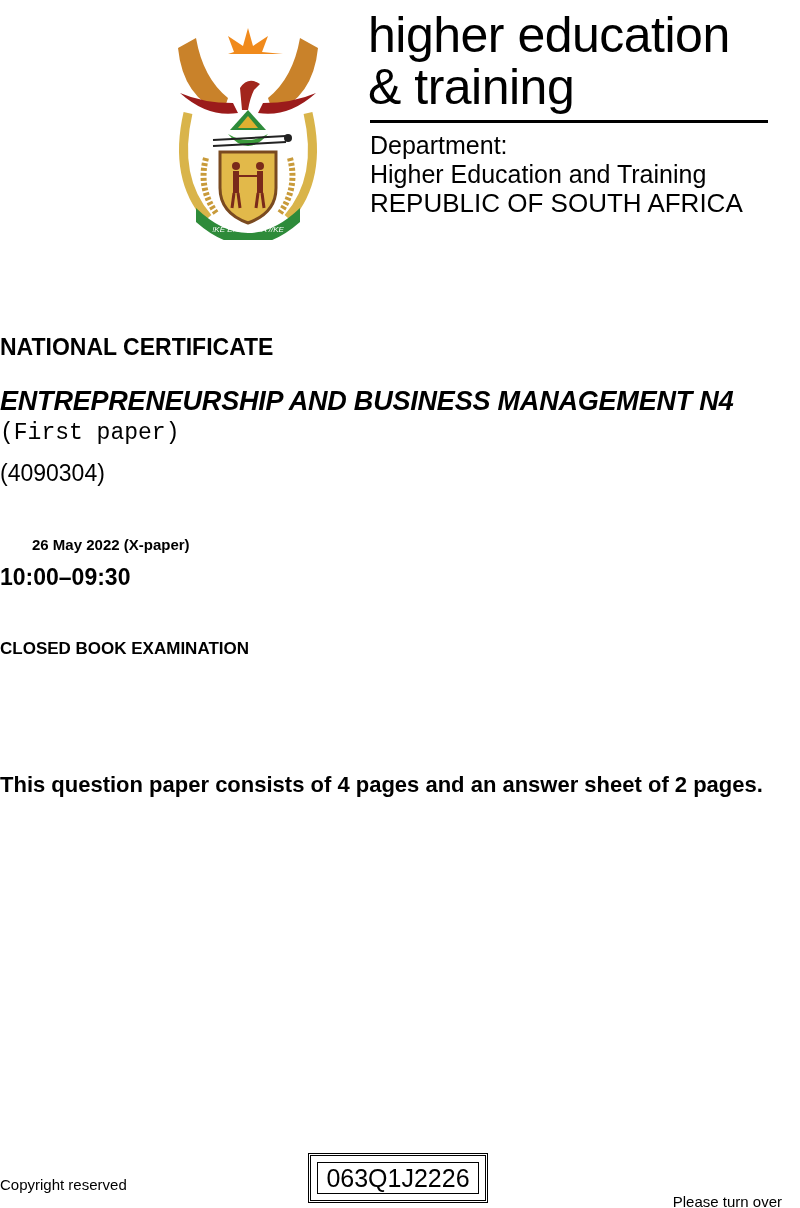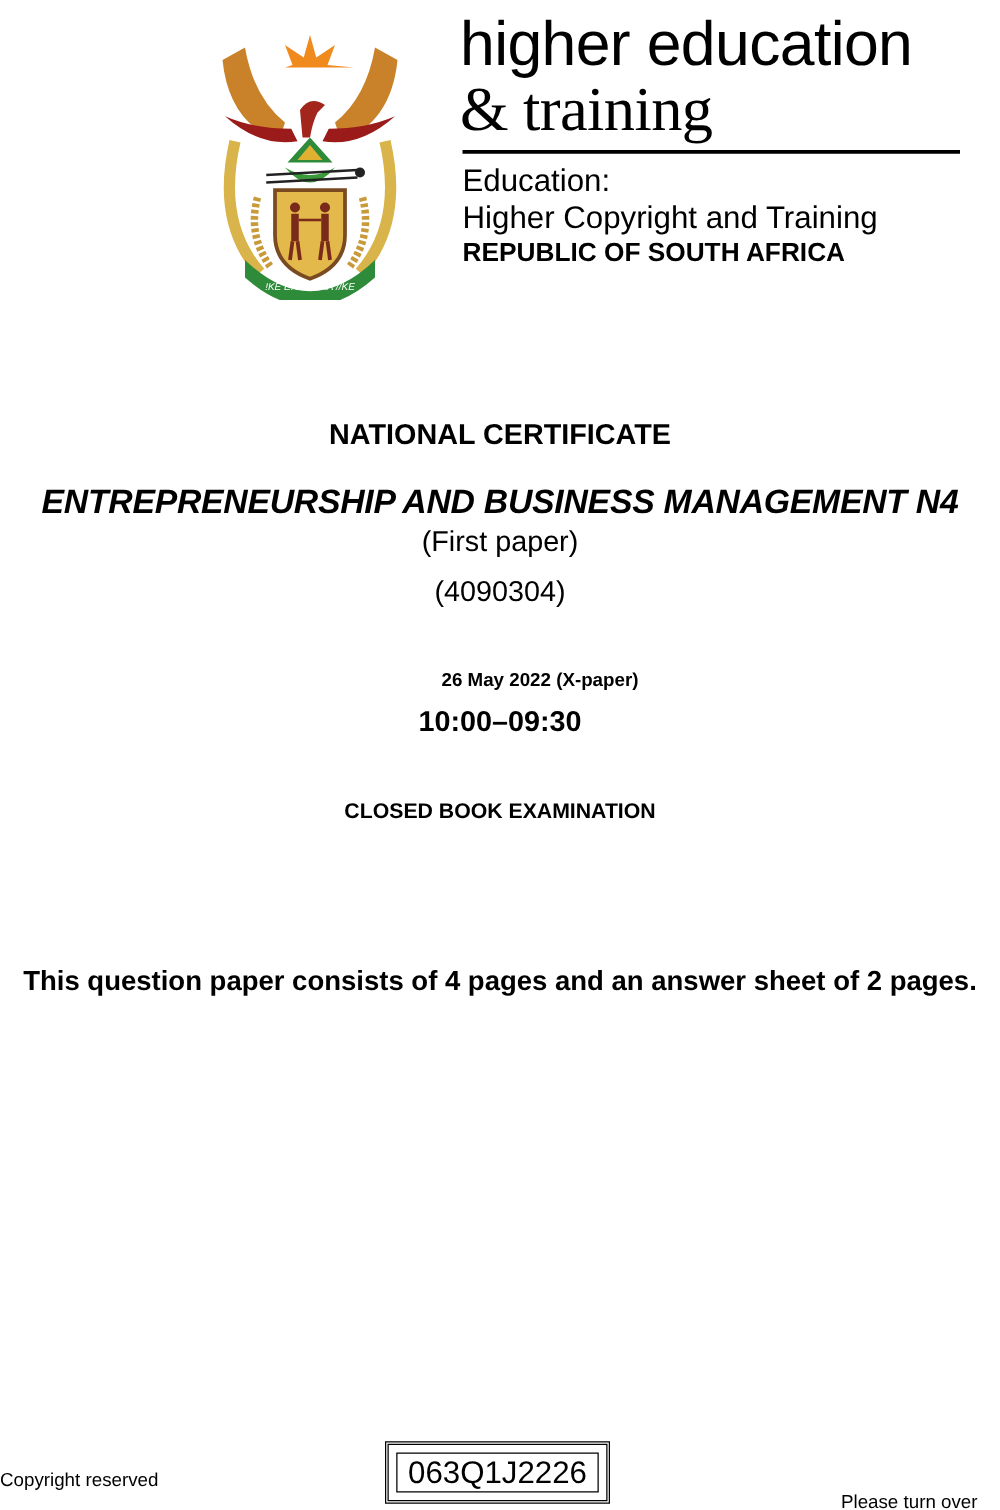--- a/index.html
+++ b/index.html
@@ -1,28 +1,28 @@
 <!DOCTYPE html>
 <html><head>
 <meta charset="utf-8">
 <style>
   html, body { margin: 0; padding: 0; background: #ffffff; }
   body { width: 800px; height: 1208px; position: relative; overflow: hidden; font-family: "Liberation Sans", sans-serif; color: #000; }
   .abs { position: absolute; }
   .logo { left: 168px; top: 18px; width: 160px; height: 222px; }
   .brand1 { left: 368px; top: 10px; font-family: Liberation Sans, sans-serif; font-size: 50px; line-height: 50px; letter-spacing: -0.5px; font-weight: normal; }
-  .brand2 { left: 368px; top: 62px; font-family: Liberation Serif, serif; font-size: 50px; line-height: 50px; letter-spacing: -0.5px; }
+  .brand2 { left: 368px; top: 62px; font-family: Liberation Sans, sans-serif; font-size: 50px; line-height: 50px; letter-spacing: -0.5px; }
   .rule { left: 370px; top: 120px; width: 398px; height: 3px; background: #000; }
   .dept1 { left: 370px; top: 130px; font-size: 25px; line-height: 30px; }
   .dept2 { left: 370px; top: 159px; font-size: 25px; line-height: 30px; }
-  .dept3 { left: 370px; top: 188px; font-size: 21px; line-height: 30px; font-weight: bold; }
-  .center { left: 0; width: 800px; text-align: center; }
+  .dept3 { left: 370px; top: 188px; font-size: 26px; line-height: 30px; font-weight: normal; }
+  .center { left: 0; width: 800px; text-align: left; }
   .nc { top: 334px; font-size: 23px; font-weight: bold; }
   .subj { top: 386px; font-size: 27px; font-weight: bold; white-space: nowrap; letter-spacing: -0.2px; font-style: italic; }
-  .fp { top: 420px; font-size: 23px; }
+  .fp { top: 420px; font-size: 23px; font-family: Liberation Mono, monospace; }
   .code { top: 460px; font-size: 23px; }
   .date { top: 536px; font-size: 15px; font-weight: bold; padding-left: 32px; }
   .time { top: 564px; font-size: 23px; font-weight: bold; }
   .closed { top: 639px; font-size: 17px; font-weight: bold; }
   .consists { top: 772px; font-size: 22px; font-weight: bold; }
   .copy { left: 0; top: 1176px; font-size: 15px; }
   .turn { right: 18px; top: 1193px; font-size: 15px; }
   .stampbox { left: 308px; top: 1153px; width: 180px; height: 50px; border: 3px double #000; box-sizing: border-box; padding: 6px; }
   .stampinner { width: 100%; height: 100%; border: 1px solid #000; box-sizing: border-box; display: flex; align-items: center; justify-content: center; font-size: 25px; }
 </style>
@@ -69,22 +69,22 @@
     <line x1="94" y1="175" x2="96" y2="190" stroke="#7a2a1a" stroke-width="3"></line>
 
     <path d="M28 190 Q80 240 132 190 L132 204 Q80 250 28 204 Z" fill="#2e8b3a"></path>
     <text x="80" y="214" text-anchor="middle" font-size="8" fill="#ffffff" font-family="Liberation Sans, sans-serif" font-style="italic">!KE E: /XARRA //KE</text>
   </svg>
 </div>
 
 <div class="abs brand1">higher education</div>
 <div class="abs brand2">&amp; training</div>
 <div class="abs rule"></div>
-<div class="abs dept1">Education:</div>
-<div class="abs dept2">Higher Copyright and Training</div>
+<div class="abs dept1">Department:</div>
+<div class="abs dept2">Higher Education and Training</div>
 <div class="abs dept3">REPUBLIC OF SOUTH AFRICA</div>
 
 <div class="abs center nc">NATIONAL CERTIFICATE</div>
 <div class="abs center subj">ENTREPRENEURSHIP AND BUSINESS MANAGEMENT N4</div>
 <div class="abs center fp">(First paper)</div>
 <div class="abs center code">(4090304)</div>
 <div class="abs center date">26 May 2022 (X-paper)</div>
 <div class="abs center time">10:00–09:30</div>
 <div class="abs center closed">CLOSED BOOK EXAMINATION</div>
 <div class="abs center consists">This question paper consists of 4 pages and an answer sheet of 2 pages.</div>

